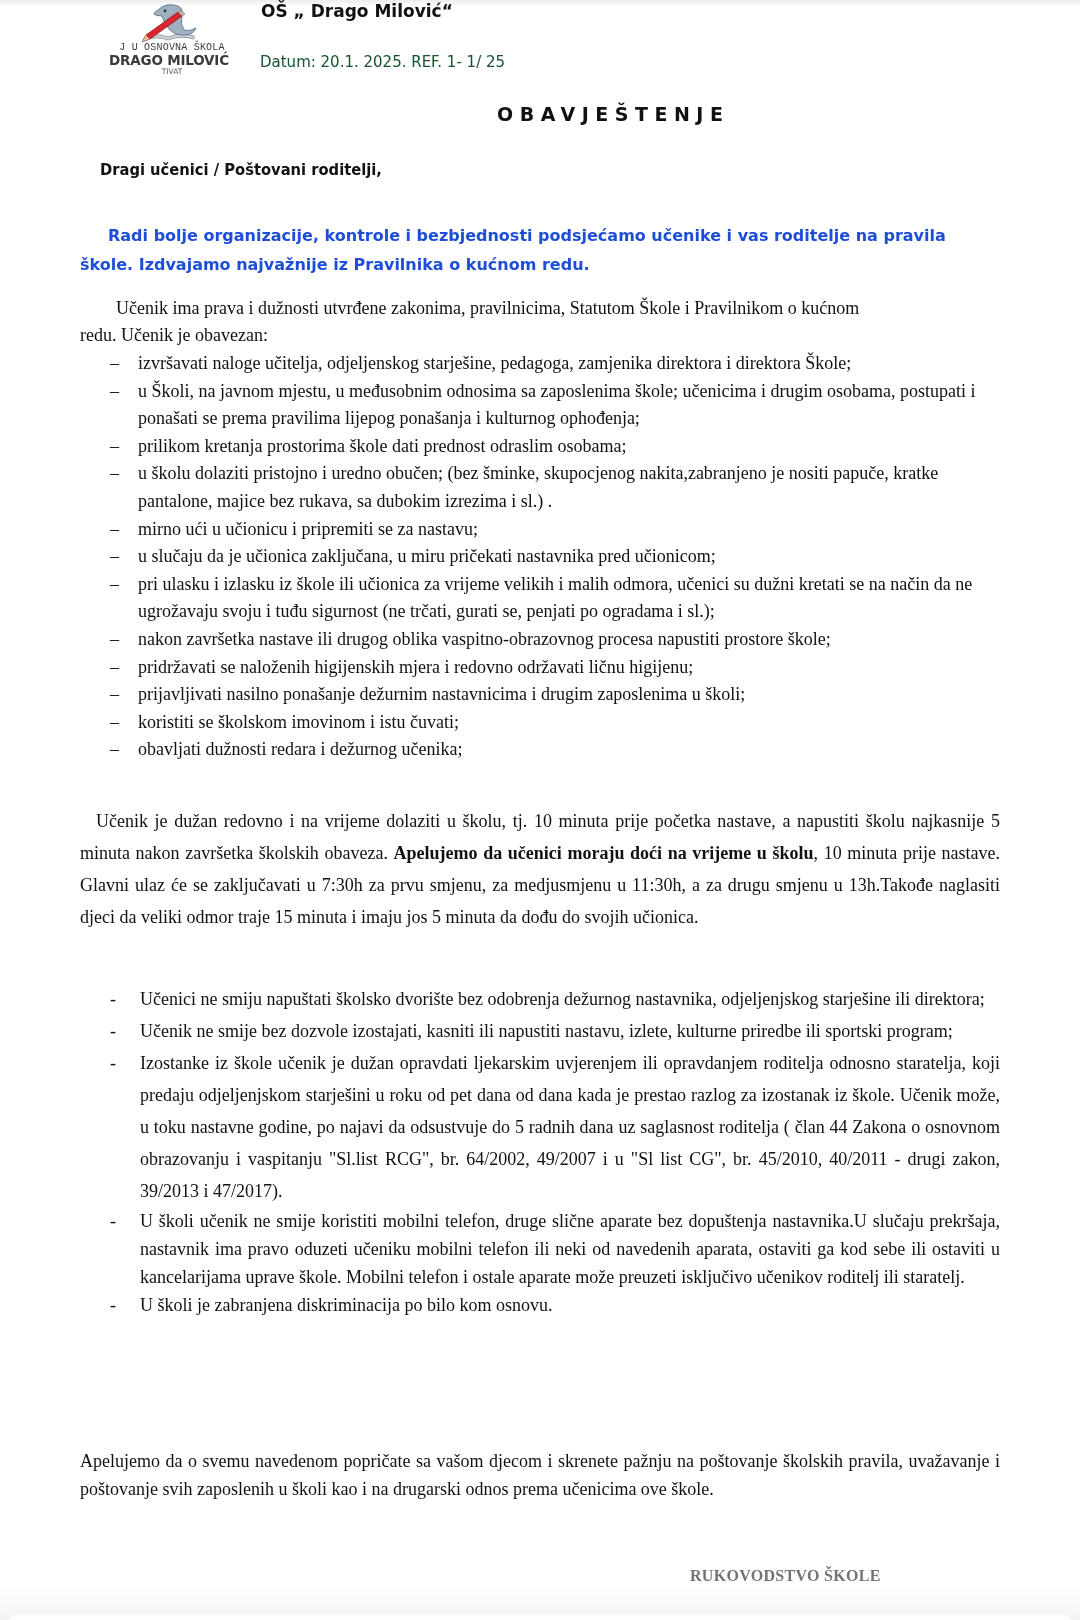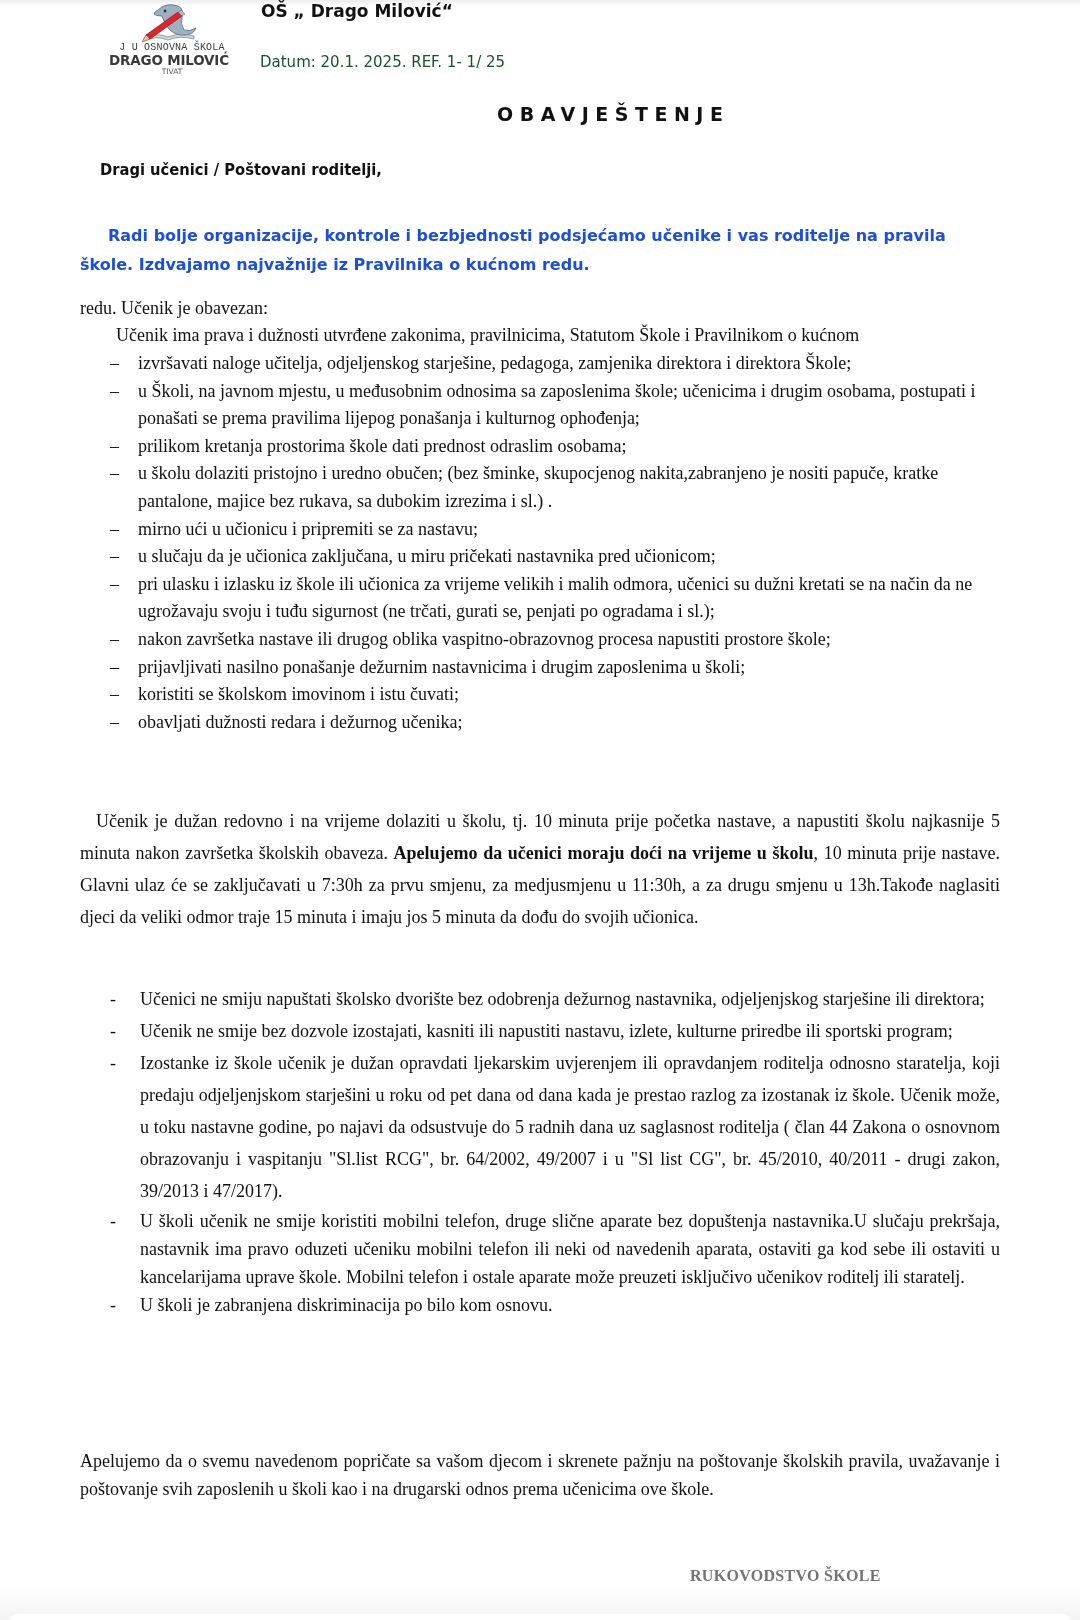--- a/index.html
+++ b/index.html
@@ -143,34 +143,34 @@
 <div class="doc-title">OBAVJEŠTENJE</div>
 
 <div class="greeting">Dragi učenici / Poštovani roditelji,</div>
 
 <div class="intro">
   <span class="first">Radi bolje organizacije, kontrole i bezbjednosti podsjećamo učenike i vas roditelje na pravila</span>
   <span>škole. Izdvajamo najvažnije iz Pravilnika o kućnom redu.</span>
 </div>
 
 <div class="para1 serif">
+  <span class="p-line indent">Učenik ima prava i dužnosti utvrđene zakonima, pravilnicima, Statutom Škole i  Pravilnikom o kućnom</span>
   <span class="p-line">redu. Učenik je obavezan:</span>
-  <span class="p-line indent">Učenik ima prava i dužnosti utvrđene zakonima, pravilnicima, Statutom Škole i  Pravilnikom o kućnom</span>
 </div>
 
 <ul class="duty-list serif">
   <li><span class="dash">–</span><span>izvršavati naloge učitelja, odjeljenskog starješine, pedagoga, zamjenika direktora i direktora Škole;</span></li>
   <li><span class="dash">–</span><span>u Školi, na javnom mjestu, u međusobnim odnosima sa zaposlenima škole; učenicima i drugim osobama, postupati i ponašati se prema pravilima lijepog ponašanja i kulturnog ophođenja;</span></li>
   <li><span class="dash">–</span><span>prilikom kretanja prostorima škole dati prednost odraslim osobama;</span></li>
   <li><span class="dash">–</span><span>u školu dolaziti pristojno  i uredno obučen; (bez šminke, skupocjenog nakita,zabranjeno je nositi papuče, kratke pantalone, majice bez rukava, sa dubokim  izrezima i sl.) .</span></li>
   <li><span class="dash">–</span><span>mirno ući u učionicu i pripremiti se za nastavu;</span></li>
   <li><span class="dash">–</span><span>u slučaju da je učionica zaključana, u miru pričekati nastavnika pred učionicom;</span></li>
   <li><span class="dash">–</span><span>pri ulasku i izlasku iz škole ili učionica za vrijeme velikih i malih odmora, učenici su dužni kretati se na način da ne ugrožavaju svoju i tuđu sigurnost (ne trčati, gurati se, penjati po ogradama i sl.);</span></li>
   <li><span class="dash">–</span><span>nakon završetka nastave ili drugog oblika vaspitno-obrazovnog procesa napustiti prostore škole;</span></li>
-  <li><span class="dash">–</span></li>
+  <li><span class="dash">–</span><span>pridržavati se naloženih higijenskih mjera i redovno održavati ličnu higijenu;</span></li>
   <li><span class="dash">–</span><span>prijavljivati nasilno ponašanje dežurnim nastavnicima i drugim zaposlenima u  školi;</span></li>
   <li><span class="dash">–</span><span>koristiti se školskom imovinom i istu čuvati;</span></li>
   <li><span class="dash">–</span><span>obavljati dužnosti redara i dežurnog učenika;</span></li>
 </ul>
 
 <div class="para2 serif"><span class="indent-span"></span><span>Učenik je dužan redovno i na vrijeme dolaziti u školu, tj. 10 minuta prije početka nastave, a napustiti školu najkasnije 5 minuta nakon završetka školskih obaveza. </span><b>Apelujemo da učenici moraju doći na vrijeme u školu</b><span>, 10 minuta prije nastave. Glavni ulaz će se zaključavati u 7:30h za prvu smjenu, za medjusmjenu u 11:30h, a za drugu smjenu u 13h.Takođe naglasiti djeci da veliki odmor traje 15 minuta i imaju jos 5 minuta da dođu do svojih učionica.</span></div>
 
 <ul class="rule-list serif">
   <li><span class="dash">-</span><span>Učenici ne smiju napuštati školsko dvorište bez odobrenja dežurnog nastavnika, odjeljenjskog starješine ili direktora;</span></li>
   <li><span class="dash">-</span><span>Učenik ne smije bez dozvole izostajati, kasniti ili napustiti nastavu, izlete, kulturne priredbe ili sportski program;</span></li>

